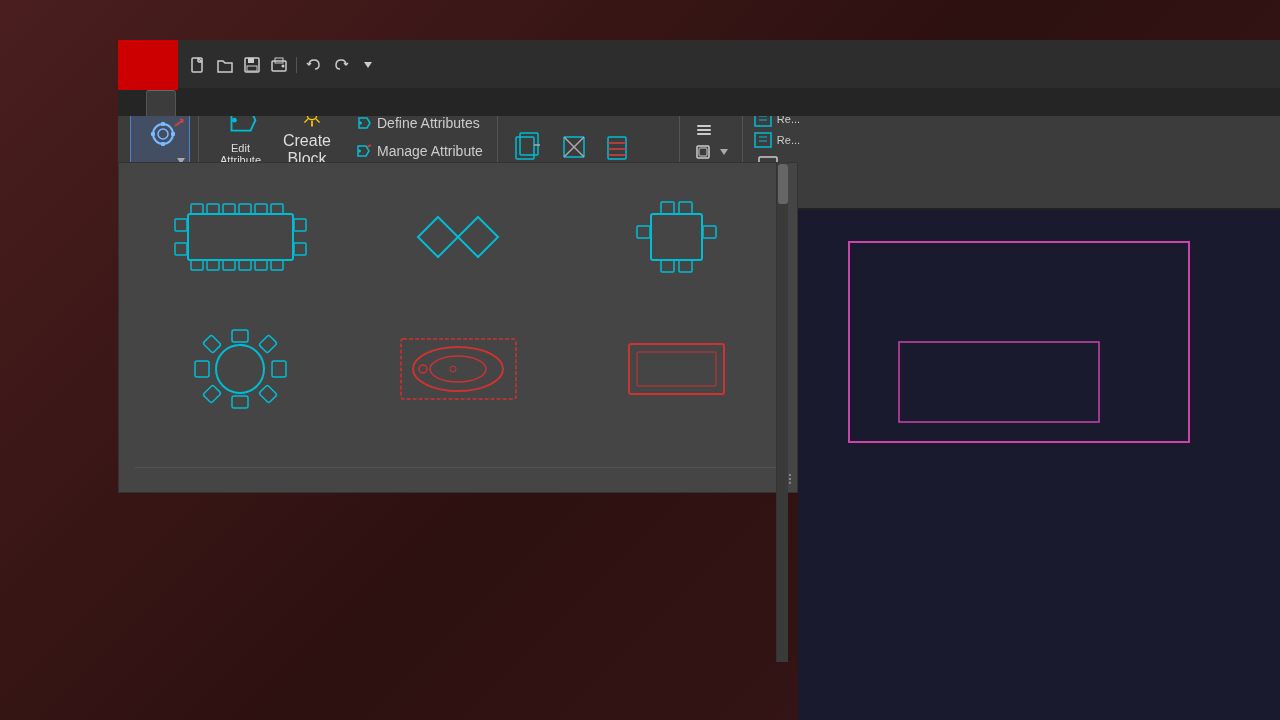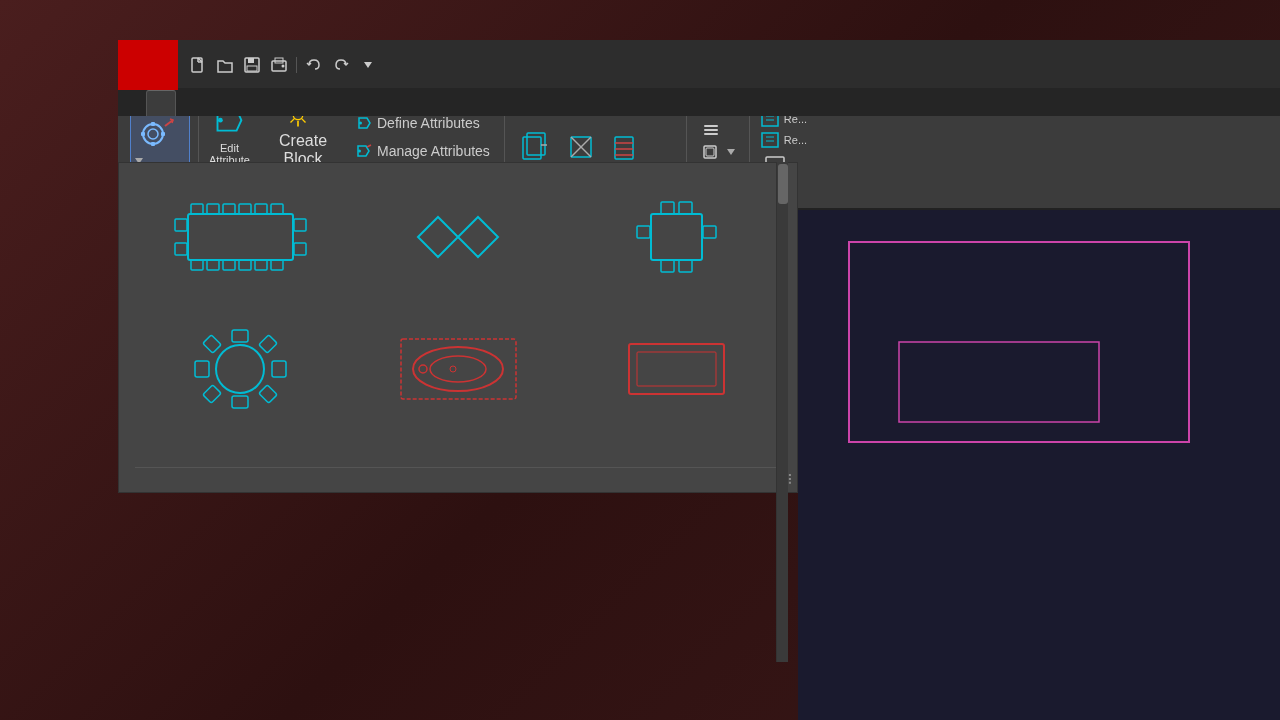--- a/index.html
+++ b/index.html
@@ -44,21 +44,21 @@
       display: flex;
       align-items: stretch;
       padding: 4px 4px 0 4px;
       gap: 2px;
       border-bottom: 2px solid #222;
     }
 
     .ribbon-btn-large {
       display: flex;
       flex-direction: column;
-      align-items: flex-start;
+      align-items: flex-end;
       justify-content: center;
       width: 60px;
       height: 80px;
       cursor: pointer;
       border-radius: 3px;
       padding: 4px;
       color: #ddd;
       font-size: 11px;
       text-align: center;
       gap: 4px;
@@ -399,21 +399,21 @@
           <circle cx="5.5" cy="9" r="1.5" fill="#00bcd4"></circle>
         </svg>
         <span>Define Attributes</span>
       </div>
       <div class="ribbon-btn-small">
         <svg width="18" height="18" viewBox="0 0 18 18">
           <path d="M3 4 L11 4 L14 9 L11 14 L3 14 Z" fill="none" stroke="#00bcd4" stroke-width="1.5"></path>
           <circle cx="4.5" cy="9" r="1.5" fill="#00bcd4"></circle>
           <line x1="12" y1="5" x2="16" y2="3" stroke="#cc4444" stroke-width="1.5"></line>
         </svg>
-        <span>Manage Attributes</span>
+        <span>Manage Attribute</span>
       </div>
       <div class="ribbon-btn-small">
         <svg width="18" height="18" viewBox="0 0 18 18">
           <circle cx="9" cy="9" r="6" fill="none" stroke="#00bcd4" stroke-width="1.5"></circle>
           <circle cx="9" cy="9" r="2" fill="none" stroke="#00bcd4" stroke-width="1"></circle>
           <line x1="9" y1="3" x2="9" y2="6" stroke="#00bcd4" stroke-width="1.5"></line>
           <line x1="9" y1="12" x2="9" y2="15" stroke="#00bcd4" stroke-width="1.5"></line>
           <line x1="3" y1="9" x2="6" y2="9" stroke="#00bcd4" stroke-width="1.5"></line>
           <line x1="12" y1="9" x2="15" y2="9" stroke="#00bcd4" stroke-width="1.5"></line>
           <line x1="13" y1="2" x2="16" y2="1" stroke="#cc4444" stroke-width="1.5"></line>

